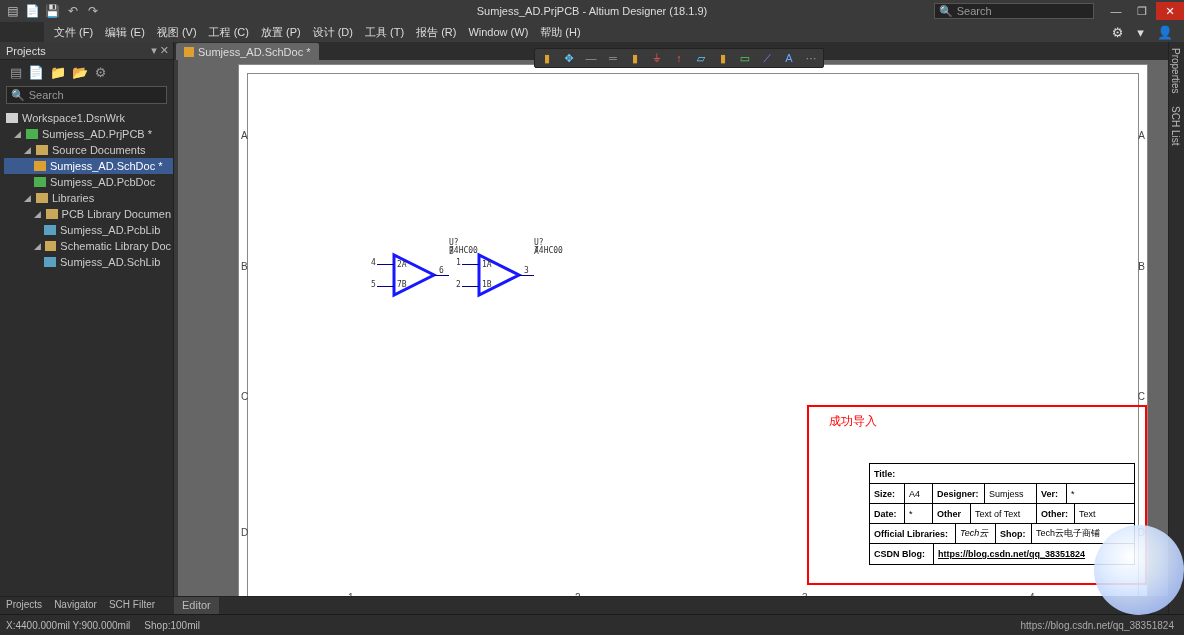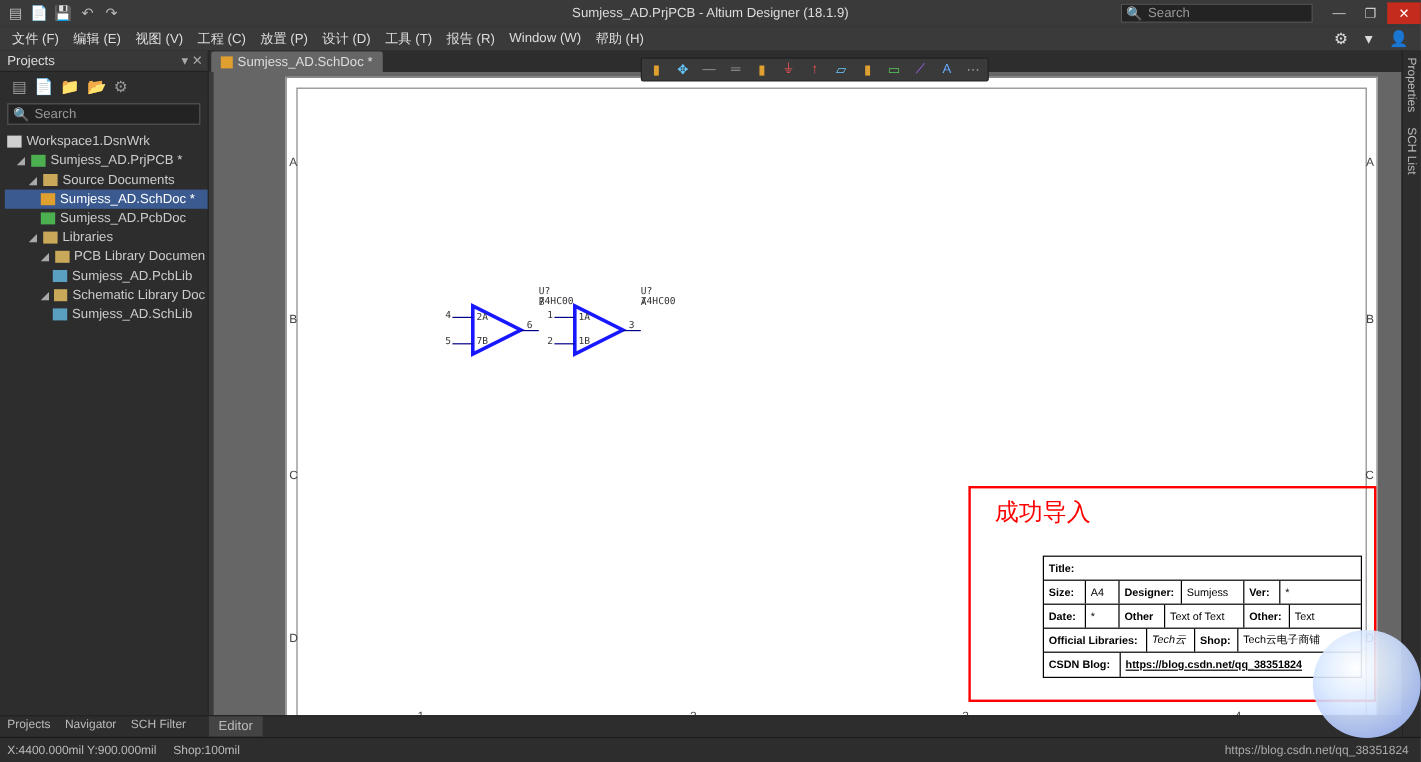--- a/index.html
+++ b/index.html
@@ -9,21 +9,21 @@
 .titlebar { height: 22px; background: #3a3a3a; display: flex; align-items: center; position: relative; }
 .titlebar .icons-left { display: flex; gap: 6px; padding-left: 6px; }
 .titlebar .icons-left span { width: 14px; height: 14px; display: inline-flex; align-items:center; justify-content:center; font-size:12px; color:#bbb; }
 .titlebar .title { position: absolute; left: 50%; transform: translateX(-50%); color: #ddd; }
 .titlebar .right { position: absolute; right: 0; display: flex; align-items: center; gap: 2px; }
 .search-box { background: #232323; border: 1px solid #555; height: 16px; width: 160px; display: flex; align-items: center; padding-left: 4px; color:#999; margin-right: 8px; }
 .winbtn { width: 24px; height: 18px; display:flex; align-items:center; justify-content:center; color:#ccc; }
 .winbtn.close { background: #c42b1c; color:#fff; width: 28px; }
 
 
-.menubar { height: 20px; background: #3a3a3a; display: flex; align-items: center; padding-left: 6px; gap: 4px; }
+.menubar { height: 20px; background: #3a3a3a; display: flex; align-items: center; padding-left: 6px; gap: 4px; margin-left: 44px; }
 .menubar span { color: #ddd; padding: 0 4px; }
 .menubar .right { margin-left: auto; display:flex; gap:6px; padding-right:6px; color:#bbb; }
 .menubar .right span { font-size: 13px; }
 
 
 .main { display: flex; height: 572px; }
 .sidebar { width: 174px; background: #2d2d2d; border-right: 1px solid #222; display: flex; flex-direction: column; }
 .panel-title { background: #383838; height: 18px; display:flex; align-items:center; padding-left: 6px; color:#ddd; font-size:11px; border-bottom:1px solid #222;}
 .panel-toolbar { height: 24px; display:flex; align-items:center; gap:6px; padding-left: 10px; }
 .panel-toolbar span { color:#999; font-size:13px; }
@@ -62,21 +62,21 @@
 
 
 .gate { position:absolute; }
 .gate svg { overflow: visible; }
 .pin-line { position:absolute; height:1px; background:#00008b; }
 .pin-num { position:absolute; font: 8px monospace; color:#333; }
 .des-text { position:absolute; font: 8px monospace; color:#333; }
 
 
 .annot-box { position:absolute; border:2px solid #f00; }
-.annot-label { color:#f00; font-size:20px; font-family: "SimSun", serif; position:absolute; top:6px; left:20px; }
+.annot-label { color:#f00; font-size:12px; font-family: "SimSun", serif; position:absolute; top:6px; left:20px; }
 .titleblock { position:absolute; border:1px solid #000; background:#fff; font: 9px Arial; color:#000;text-align:right; }
 .titleblock .trow { display:flex; border-bottom:1px solid #000; height:20px; }
 .titleblock .trow:last-child { border-bottom:none; }
 .titleblock .tcell { border-right:1px solid #000; padding: 2px 4px; display:flex; align-items:center; white-space:nowrap; }
 .titleblock .tcell:last-child { border-right:none; }
 .titleblock .lbl { font-weight: bold; }
 
 
 .float-tb { position:absolute; top:6px; left:50%; transform:translateX(-50%); background:#3a3a3a; border:1px solid #222; height:20px; display:flex; align-items:center; padding: 0 4px; gap:6px; border-radius:2px; z-index:10;}
 .float-tb .tbtn { width:16px; height:16px; display:flex; align-items:center; justify-content:center; }

